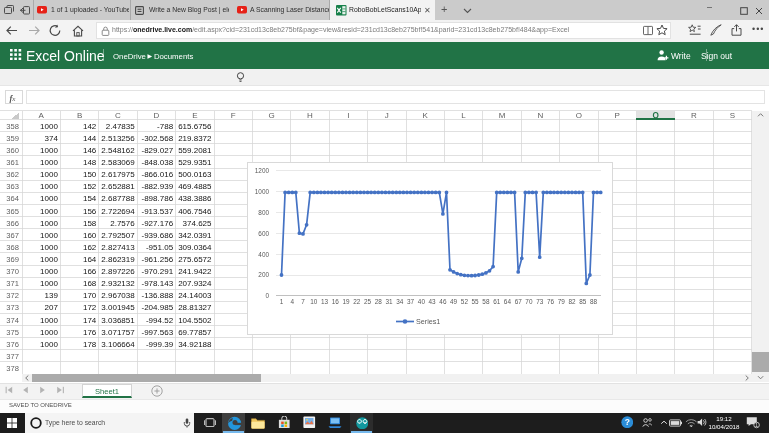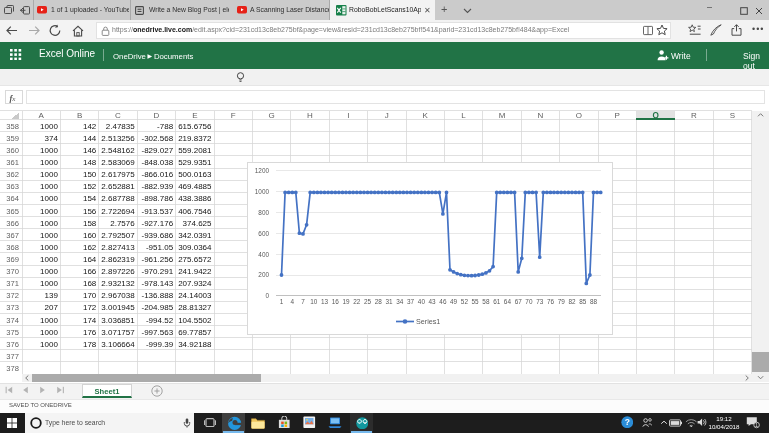--- a/index.html
+++ b/index.html
@@ -27,26 +27,26 @@
     </svg>
 <svg class="ab" style="left:755px;top:7px" width="8" height="8" viewBox="0 0 8 8">
       <path d="M1 1 L7 7 M7 1 L1 7" stroke="#444" stroke-width="1"></path>
     </svg>
 
 <div class="ab" style="left:0;top:20px;width:769px;height:22px;background:#f3f3f3"></div>
 <div class="ab" style="left:96px;top:22px;width:575px;height:17px;background:#fff;border:1px solid #e2e2e2"></div>
 <div class="ab" style="left:112px;top:25.5px;font-size:7px;color:#7b7b7b;white-space:nowrap">https://<b style="color:#151515;font-weight:bold">onedrive.live.com</b>/edit.aspx?cid=231cd13c8eb275bf&amp;page=view&amp;resid=231cd13c8eb275bf!541&amp;parid=231cd13c8eb275bf!484&amp;app=Excel</div>
 
 <div class="ab" style="left:0;top:42px;width:769px;height:27px;background:#217346"></div>
-<div class="ab" style="left:39px;top:48px;font-size:10px;color:#fff">Excel Online</div>
+<div class="ab" style="left:26px;top:48px;font-size:14px;color:#fff">Excel Online</div>
 <div class="ab" style="left:103px;top:49px;width:1px;height:12px;background:rgba(255,255,255,0.4)"></div>
 <div class="ab" style="left:113px;top:51.5px;font-size:7.8px;color:#fff">OneDrive<span style="font-size:6px;position:relative;top:-0.5px">&nbsp;▶&nbsp;</span>Documents</div>
 <div class="ab" style="left:671px;top:51px;font-size:8.5px;color:#fff">Write</div>
 <div class="ab" style="left:706px;top:49px;width:1px;height:12px;background:rgba(255,255,255,0.4)"></div>
-<div class="ab" style="left:743px;top:51px;font-size:8.5px;color:#fff">Sign out</div>
+<div class="ab" style="left:701px;top:51px;font-size:8.5px;color:#fff">Sign out</div>
 
 <div class="ab" style="left:0;top:69px;width:769px;height:16.5px;background:#f1f1f1;border-bottom:1px solid #e6e6e6"></div>
 
 <div class="ab" style="left:0;top:85.5px;width:769px;height:24.5px;background:#fff"></div>
 <div class="ab" style="left:5px;top:90px;width:17.5px;height:14px;border:1px solid #d9d9d9"></div>
 <div class="ab" style="left:9.5px;top:92.5px;font-size:8.5px;color:#555;font-style:italic;font-family:'Liberation Serif',serif"><b>f</b><span style="font-size:7px">x</span></div>
 <div class="ab" style="left:26px;top:90px;width:739px;height:14px;background:#fff;border:1px solid #e3e3e3"></div>
 
 <svg width="769" height="273" viewBox="0 110 769 273" style="position:absolute;left:0;top:110px" shape-rendering="crispEdges">
       <rect x="0" y="110" width="769" height="273" fill="#ffffff"></rect>
@@ -259,21 +259,21 @@
       <path d="M22.8 0.8 L18.2 4 L22.8 7.2 Z" fill="#b3b3b3"></path>
       <path d="M35.2 0.8 L39.8 4 L35.2 7.2 Z" fill="#b3b3b3"></path>
       <path d="M52.2 0.8 L56.8 4 L52.2 7.2 Z" fill="#b3b3b3"></path>
       <rect x="57.8" y="0.8" width="1.1" height="6.4" fill="#b3b3b3"></rect>
     </svg>
     <svg style="position:absolute;left:151px;top:385px" width="12" height="12" viewBox="0 0 12 12">
       <circle cx="6" cy="6" r="5.2" fill="none" stroke="#9a9a9a" stroke-width="0.9"></circle>
       <path d="M6 3.4 V8.6 M3.4 6 H8.6" stroke="#9a9a9a" stroke-width="0.9"></path>
     </svg>
 <div class="ab" style="left:82px;top:383.5px;width:50px;height:14.5px;background:#fff;border:1px solid #d4d4d4;border-bottom:2px solid #217346"></div>
-<div class="ab" style="left:82px;top:386.5px;width:50px;text-align:center;font-size:7.6px;font-weight:bold;color:#217346">Sheet1</div>
+<div class="ab" style="left:82px;top:386.5px;width:50px;text-align:center;font-size:7.6px;font-weight:normal;color:#217346">Sheet1</div>
 
 <div class="ab" style="left:0;top:398.5px;width:769px;height:14.5px;background:#fcfcfc;border-top:1px solid #e8e8e8"></div>
 <div class="ab" style="left:9px;top:401.5px;font-size:6px;color:#4f4f4f;letter-spacing:0px">SAVED TO ONEDRIVE</div>
 
 <div class="ab" style="left:0;top:413px;width:769px;height:20px;background:#1d1d1d"></div>
 <div class="ab" style="left:24.5px;top:413px;width:169px;height:20px;background:#f4f4f4"></div>
 <div class="ab" style="left:45px;top:419px;font-size:6.8px;color:#4c4c4c">Type here to search</div>
 <div class="ab" style="left:705px;top:414.5px;font-size:6.2px;color:#fff;text-align:center;width:38px;line-height:8.6px">19:12<br>10/04/2018</div>
 <svg style="position:absolute;left:7px;top:418px" width="10" height="10" viewBox="0 0 10 10">
       <g fill="#fff">

